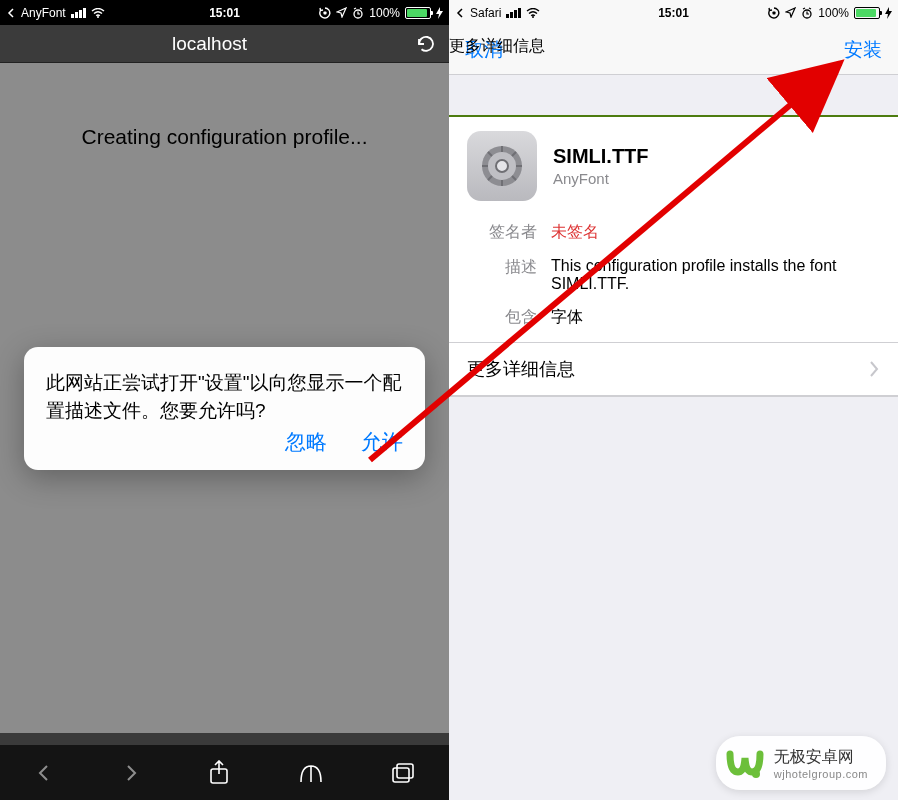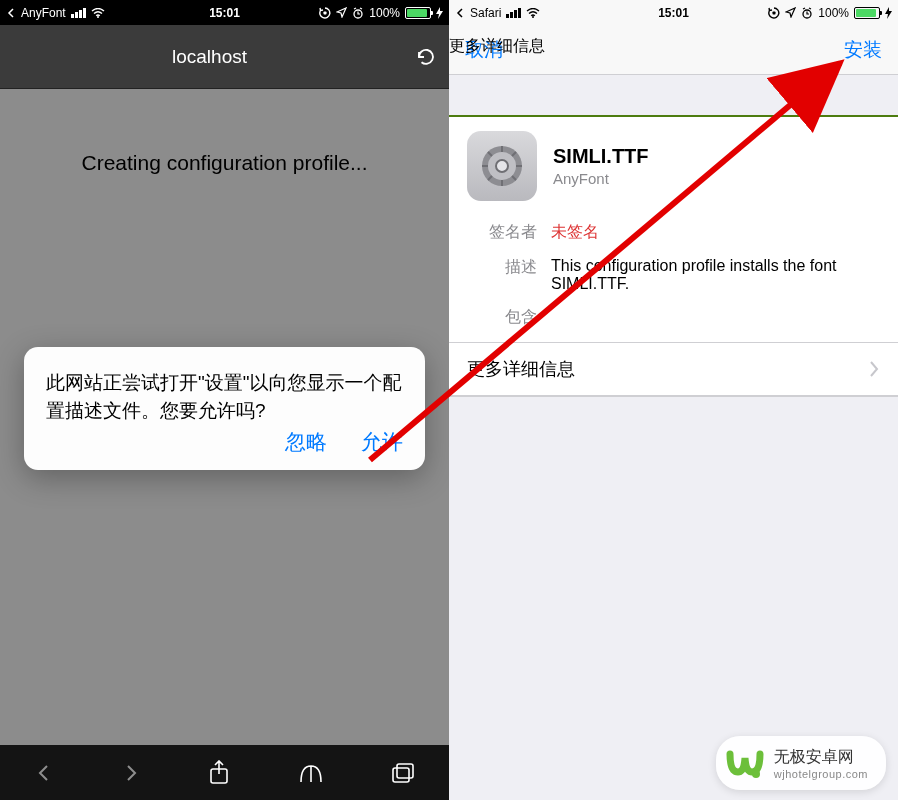--- a/index.html
+++ b/index.html
@@ -20,21 +20,21 @@
   .signal-bars span { width: 3px; background: currentColor; }
   .signal-bars span:nth-child(1){height:4px} .signal-bars span:nth-child(2){height:6px}
   .signal-bars span:nth-child(3){height:8px} .signal-bars span:nth-child(4){height:10px}
   .wifi { width: 14px; height: 10px; }
   .battery { width: 26px; height: 12px; border: 1px solid currentColor; border-radius: 2px; position: relative; }
   .battery::after { content:''; position:absolute; right:-3px; top:3px; width:2px; height:4px; background: currentColor; border-radius: 0 1px 1px 0;}
   .battery .fill { position:absolute; left:1px; top:1px; bottom:1px; width: 20px; background: #4cd964; border-radius: 1px;}
   .back-chevron { width:10px; height:10px; display:inline-block; }
 
   
-  .urlbar { height: 64px; background: #3b3b3b; display: flex; align-items: center; padding: 0 12px; gap: 8px; border-bottom: 1px solid #222; }
+  .urlbar { height: 38px; background: #3b3b3b; display: flex; align-items: center; padding: 0 12px; gap: 8px; border-bottom: 1px solid #222; }
   .url-field { flex: 1; text-align: center; color: #fff; font-size: 19px; font-weight: 400; }
   .reload { color: #fff; }
 
   
   .left-main { position: relative; height: calc(100% - 25px - 50px - 55px); background: #fff; display: flex; align-items: flex-start; justify-content: center; }
   .left-msg { margin-top: 62px; color: #000; font-size: 21px; }
   .dimmer { position: absolute; inset: 0; background: rgba(0,0,0,0.45); }
 
   
   .alert { position: absolute; left: 24px; right: 24px; top: 347px; background: #fdfdfd; border-radius: 14px; padding: 22px 22px 14px; box-shadow: 0 8px 30px rgba(0,0,0,0.3); }
@@ -279,20 +279,21 @@
     <div class="kv">
       <div class="k">签名者</div>
       <div class="v red">未签名</div>
     </div>
     <div class="kv">
       <div class="k">描述</div>
       <div class="v">This configuration profile installs the font SIMLI.TTF.</div>
     </div>
     <div class="kv last">
       <div class="k">包含</div>
+      <div class="v">字体</div>
     </div>
     <div class="more-row">
       <span>更多详细信息</span>
       <span class="chev">
         <svg width="12" height="18" viewBox="0 0 12 18">
             <path d="M3 2 L9 9 L3 16" stroke="#c7c7cc" stroke-width="2" fill="none"></path>
           </svg>
       </span>
     </div>
   </div>

